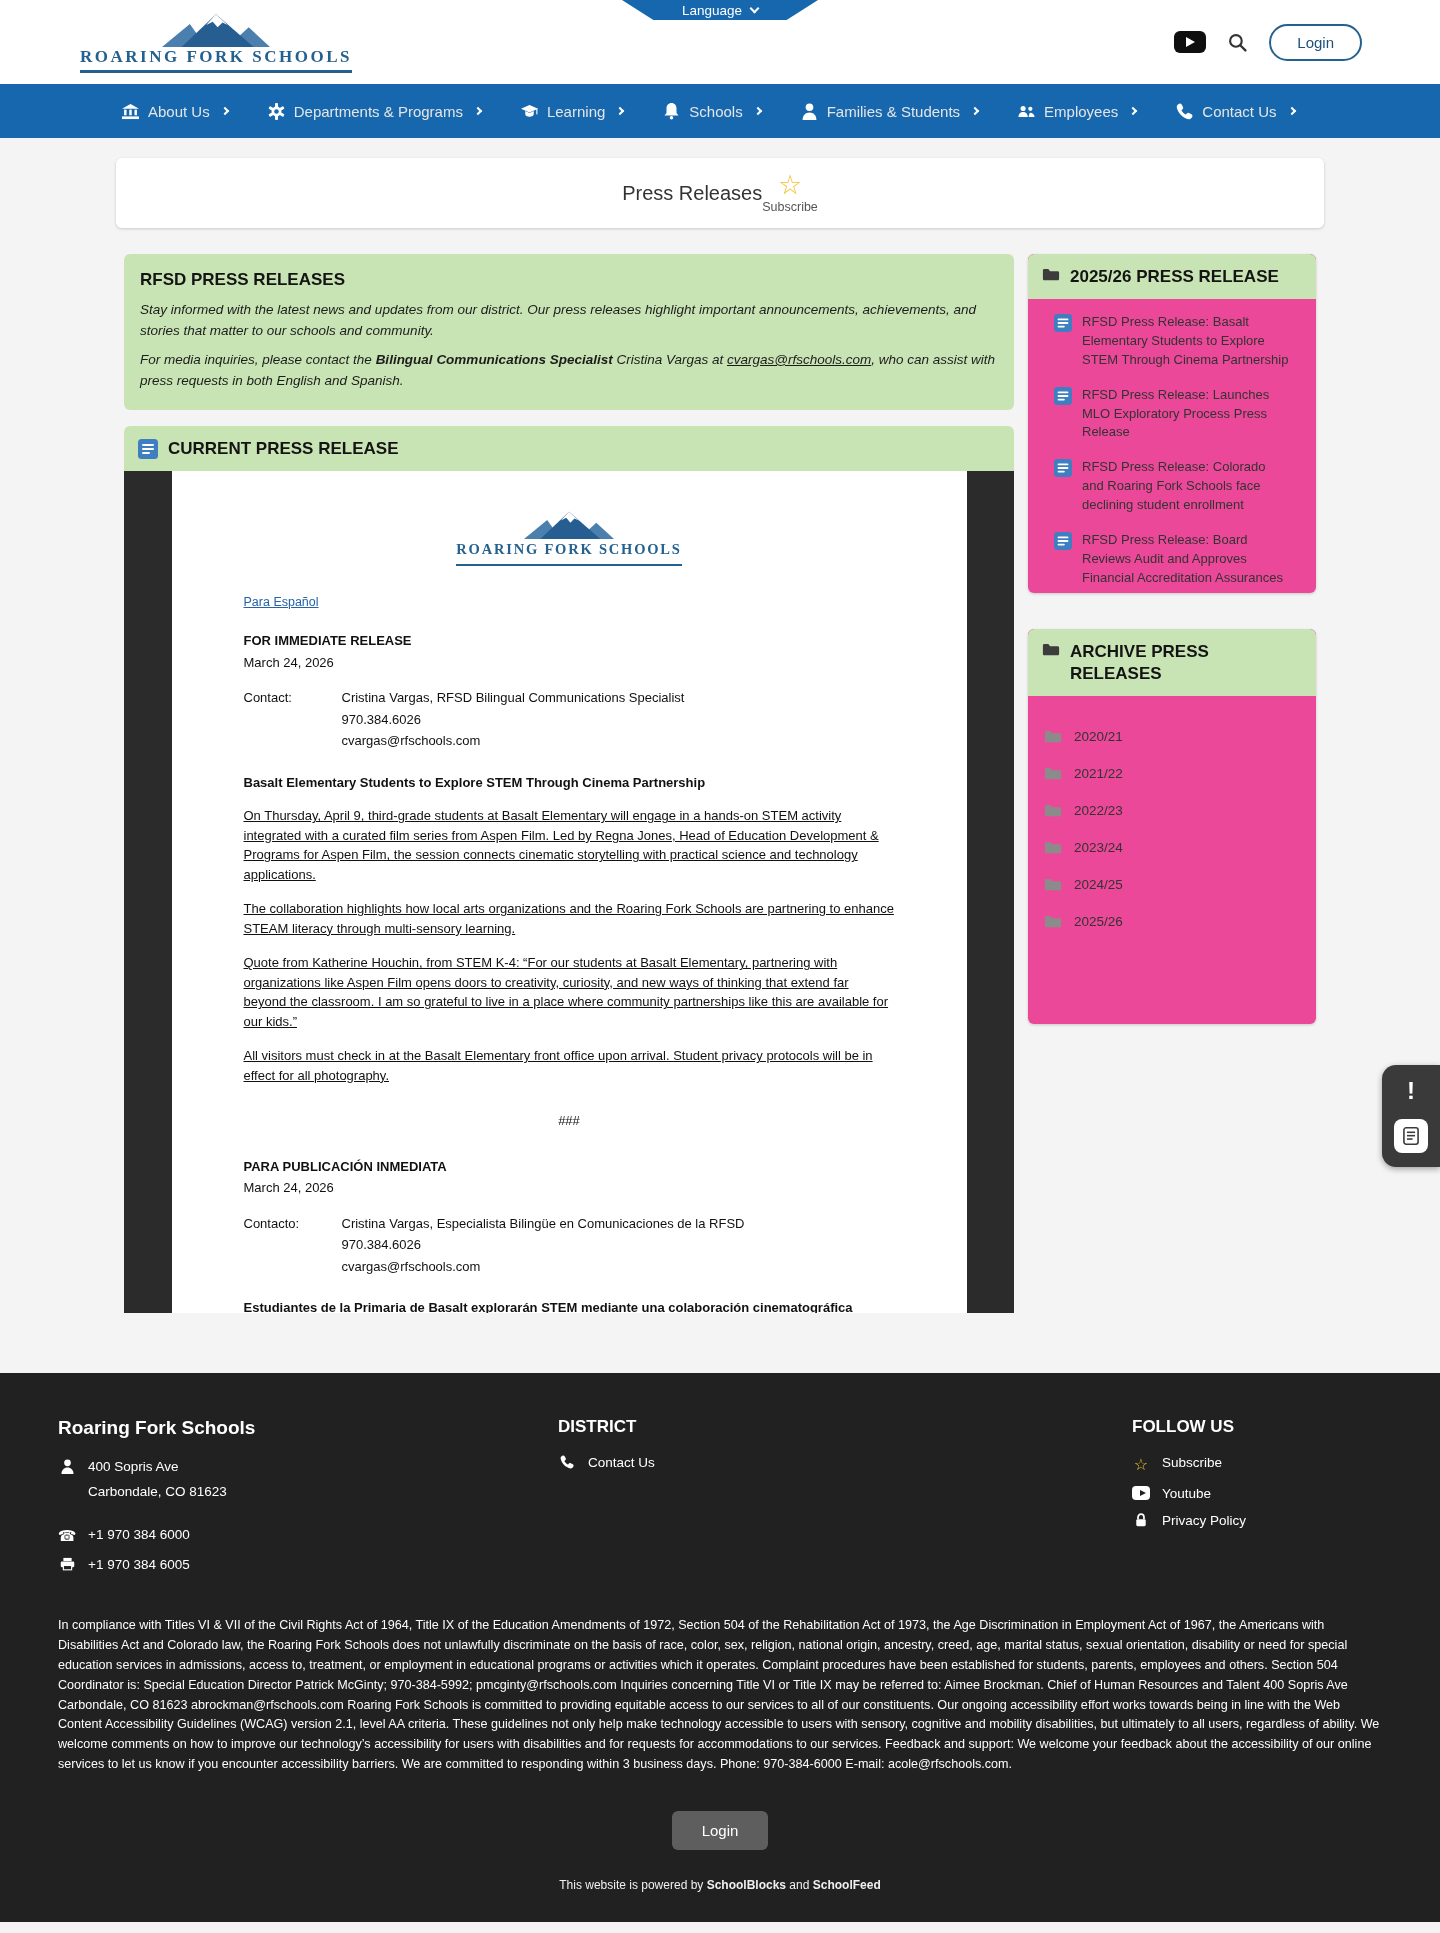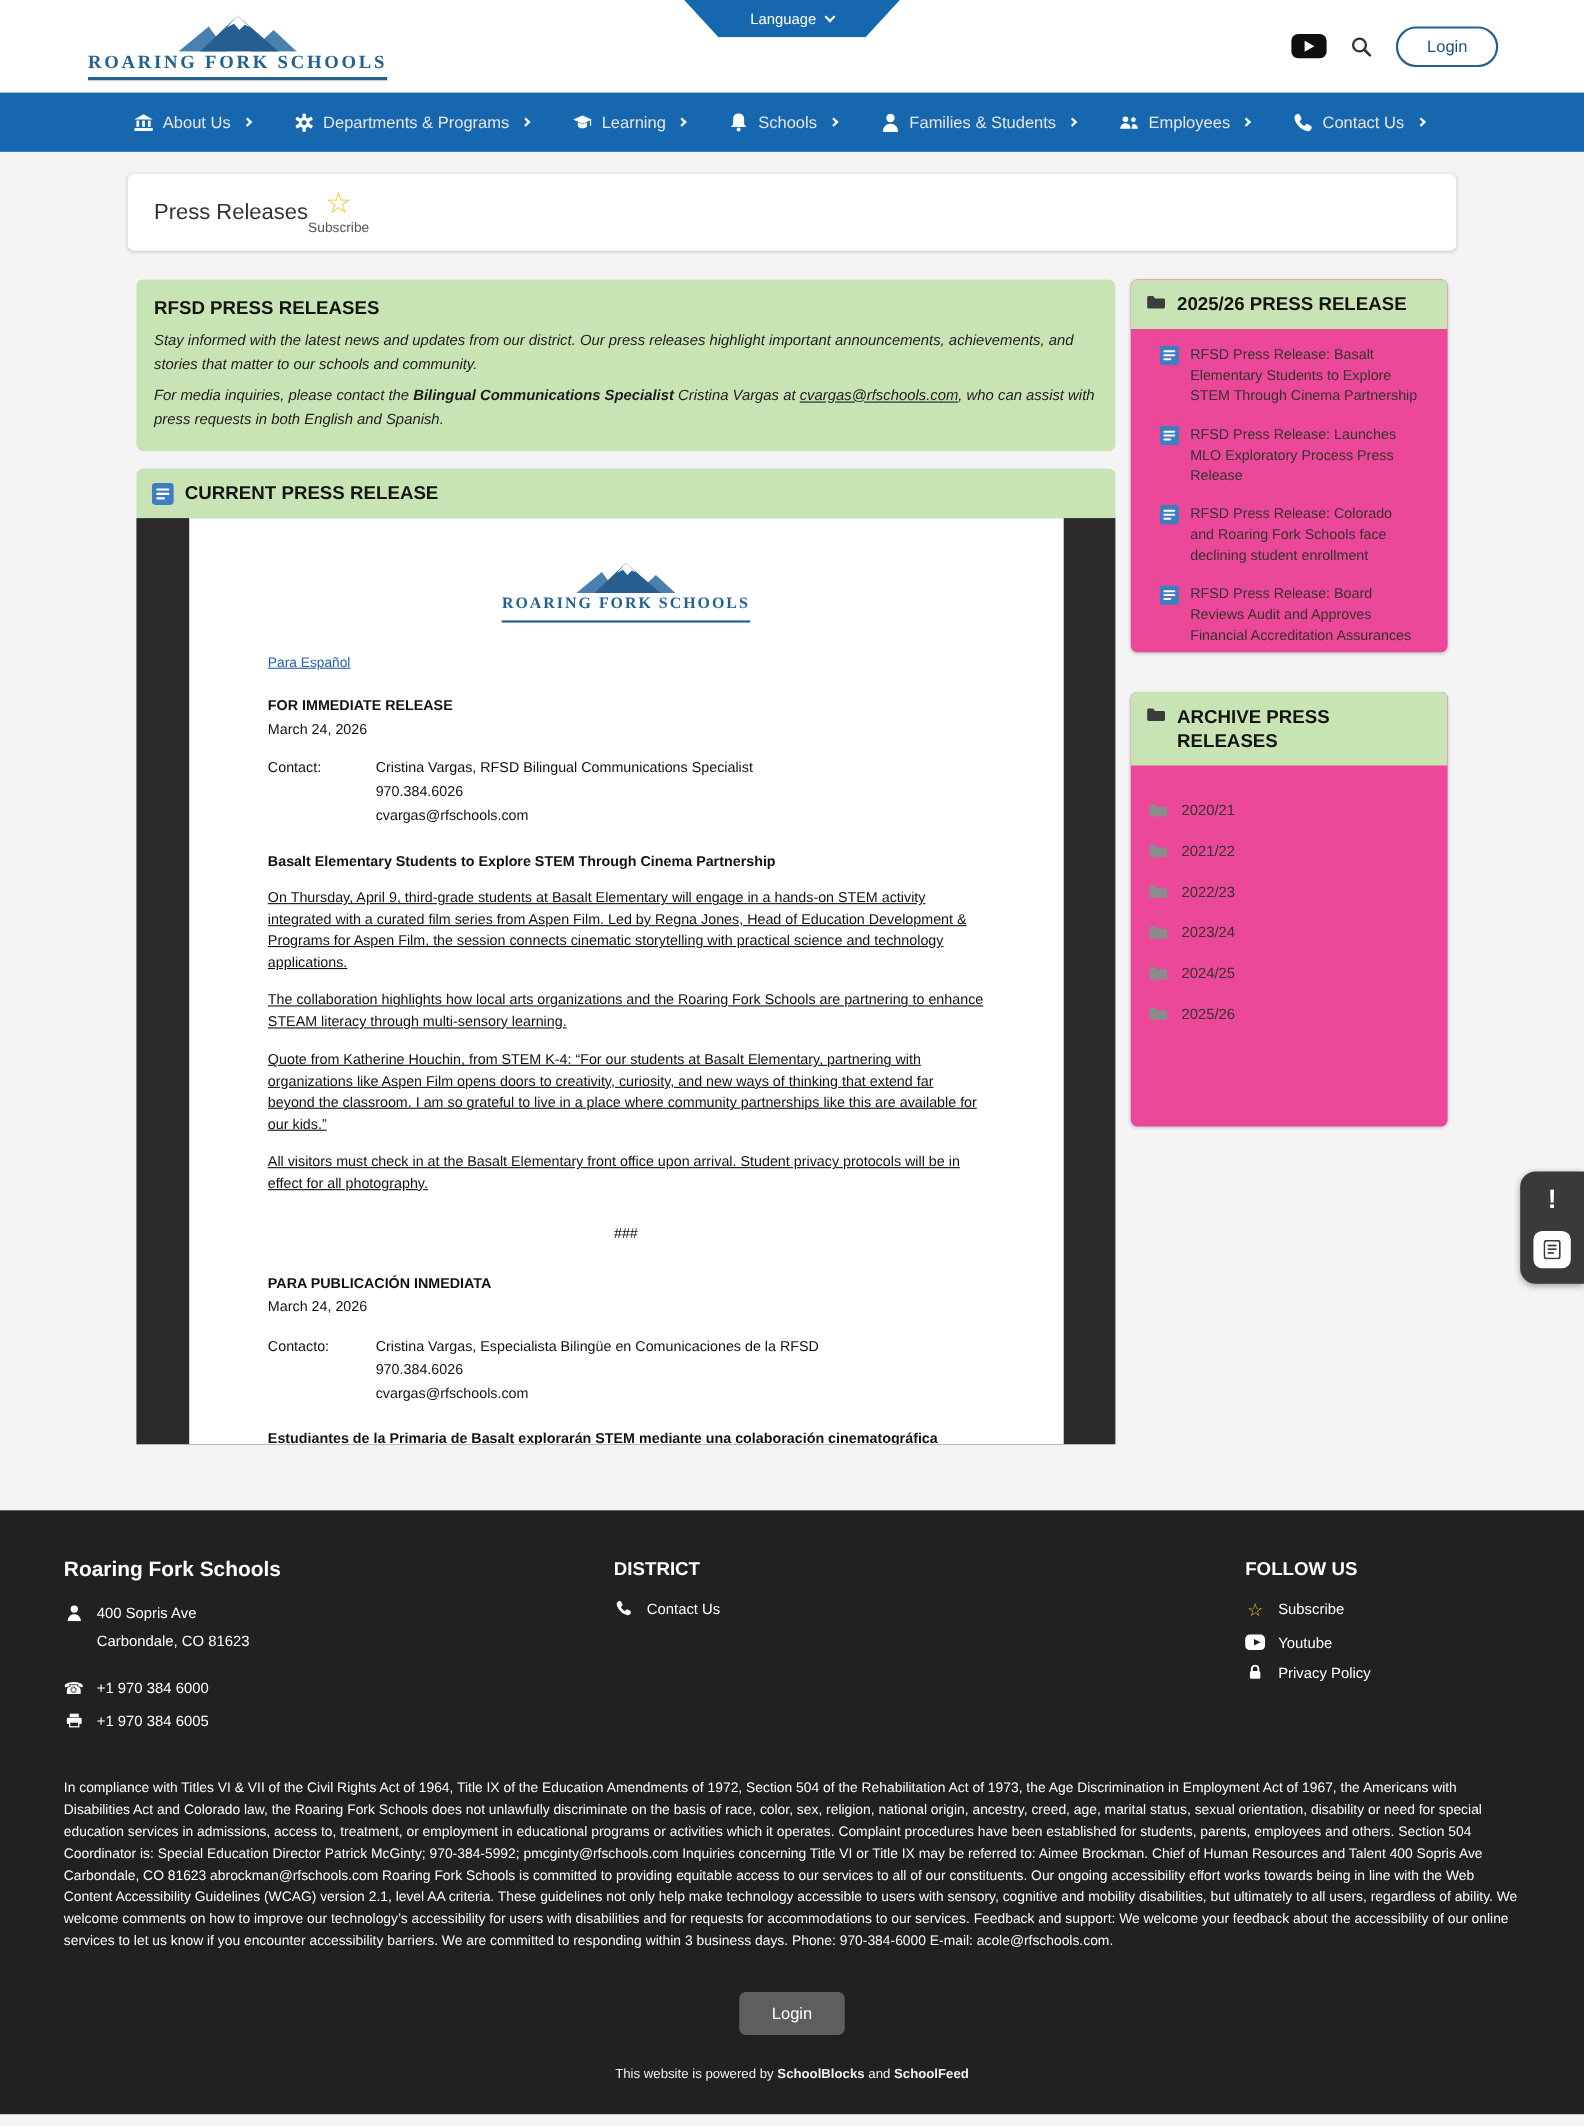--- a/index.html
+++ b/index.html
@@ -11,37 +11,37 @@
     position: relative;
     min-height: 1933px;
   }
   svg { display: block; }
 
   
   .top-header { background:#fff; height:84px; position:relative; display:flex; align-items:center; padding:0 78px 0 80px; }
   .logo { display:flex; flex-direction:column; align-items:center; cursor:pointer; }
   .logo-mtn { width:140px; height:36px; }
   .logo-text { font-family:"Liberation Serif", serif; font-weight:bold; font-size:17px; letter-spacing:2.5px; color:#24618e; border-bottom:3px solid #24618e; padding-bottom:3px; white-space:nowrap; }
-  .lang-ribbon { position:absolute; left:50%; top:0; transform:translateX(-50%); width:196px; height:34px; background:#1767ae; clip-path:polygon(0 0,100% 0,84% 100%,16% 100%); color:#fff; display:flex; align-items:center; justify-content:center; gap:9px; font-size:13.5px; cursor:pointer; }
+  .lang-ribbon { position:absolute; left:50%; top:0; transform:translateX(-50%); width:196px; height:20px; background:#1767ae; clip-path:polygon(0 0,100% 0,84% 100%,16% 100%); color:#fff; display:flex; align-items:center; justify-content:center; gap:9px; font-size:13.5px; cursor:pointer; }
   .chev-down { width:7px; height:7px; border-right:2px solid #fff; border-bottom:2px solid #fff; transform:rotate(45deg); margin-top:-4px; }
   .top-right { margin-left:auto; display:flex; align-items:center; gap:22px; }
   .yt-btn { width:32px; height:22px; background:#0f0f0f; border-radius:6px; position:relative; cursor:pointer; }
   .yt-btn::after { content:""; position:absolute; left:12px; top:6px; border-left:9px solid #fff; border-top:5px solid transparent; border-bottom:5px solid transparent; }
   .search-btn { background:none; border:none; cursor:pointer; }
   .login-btn { border:2px solid #24618e; color:#1c4f7c; background:#fff; border-radius:20px; padding:8px 26px; font-size:15px; cursor:pointer; font-family:inherit; }
 
   
   .main-nav { background:#1767ae; height:54px; display:flex; align-items:center; gap:40px; padding-left:122px; }
   .nav-item { display:flex; align-items:center; gap:9px; color:#e5e5e5; font-size:15px; cursor:pointer; white-space:nowrap; }
   .nav-ico { width:17px; height:17px; color:#fff; }
   .chev-right { width:6px; height:6px; border-right:2px solid #fff; border-top:2px solid #fff; transform:rotate(45deg); margin-left:3px; }
 
   
   .container { width:1208px; margin:0 auto; padding:20px 0 60px; }
-  .title-card { background:#fff; border-radius:6px; height:70px; display:flex; align-items:center; justify-content:flex-start; padding:0 24px; box-shadow:0 1px 3px rgba(0,0,0,.18); }
+  .title-card { background:#fff; border-radius:6px; height:70px; display:flex; align-items:center; justify-content:center; padding:0 24px; box-shadow:0 1px 3px rgba(0,0,0,.18); }
   .page-title { font-size:20px; color:#333; font-weight:normal; }
   .subscribe { display:flex; flex-direction:column; align-items:center; cursor:pointer; line-height:1; }
   .subscribe .star { font-size:27px; color:#f2c230; }
   .subscribe .lbl { font-size:12.5px; color:#555; margin-top:2px; }
 
   .columns { display:flex; gap:14px; margin-top:26px; padding:0 8px; }
   .left-col { flex:1; min-width:0; }
   .sidebar { flex:0 0 288px; }
 
   

